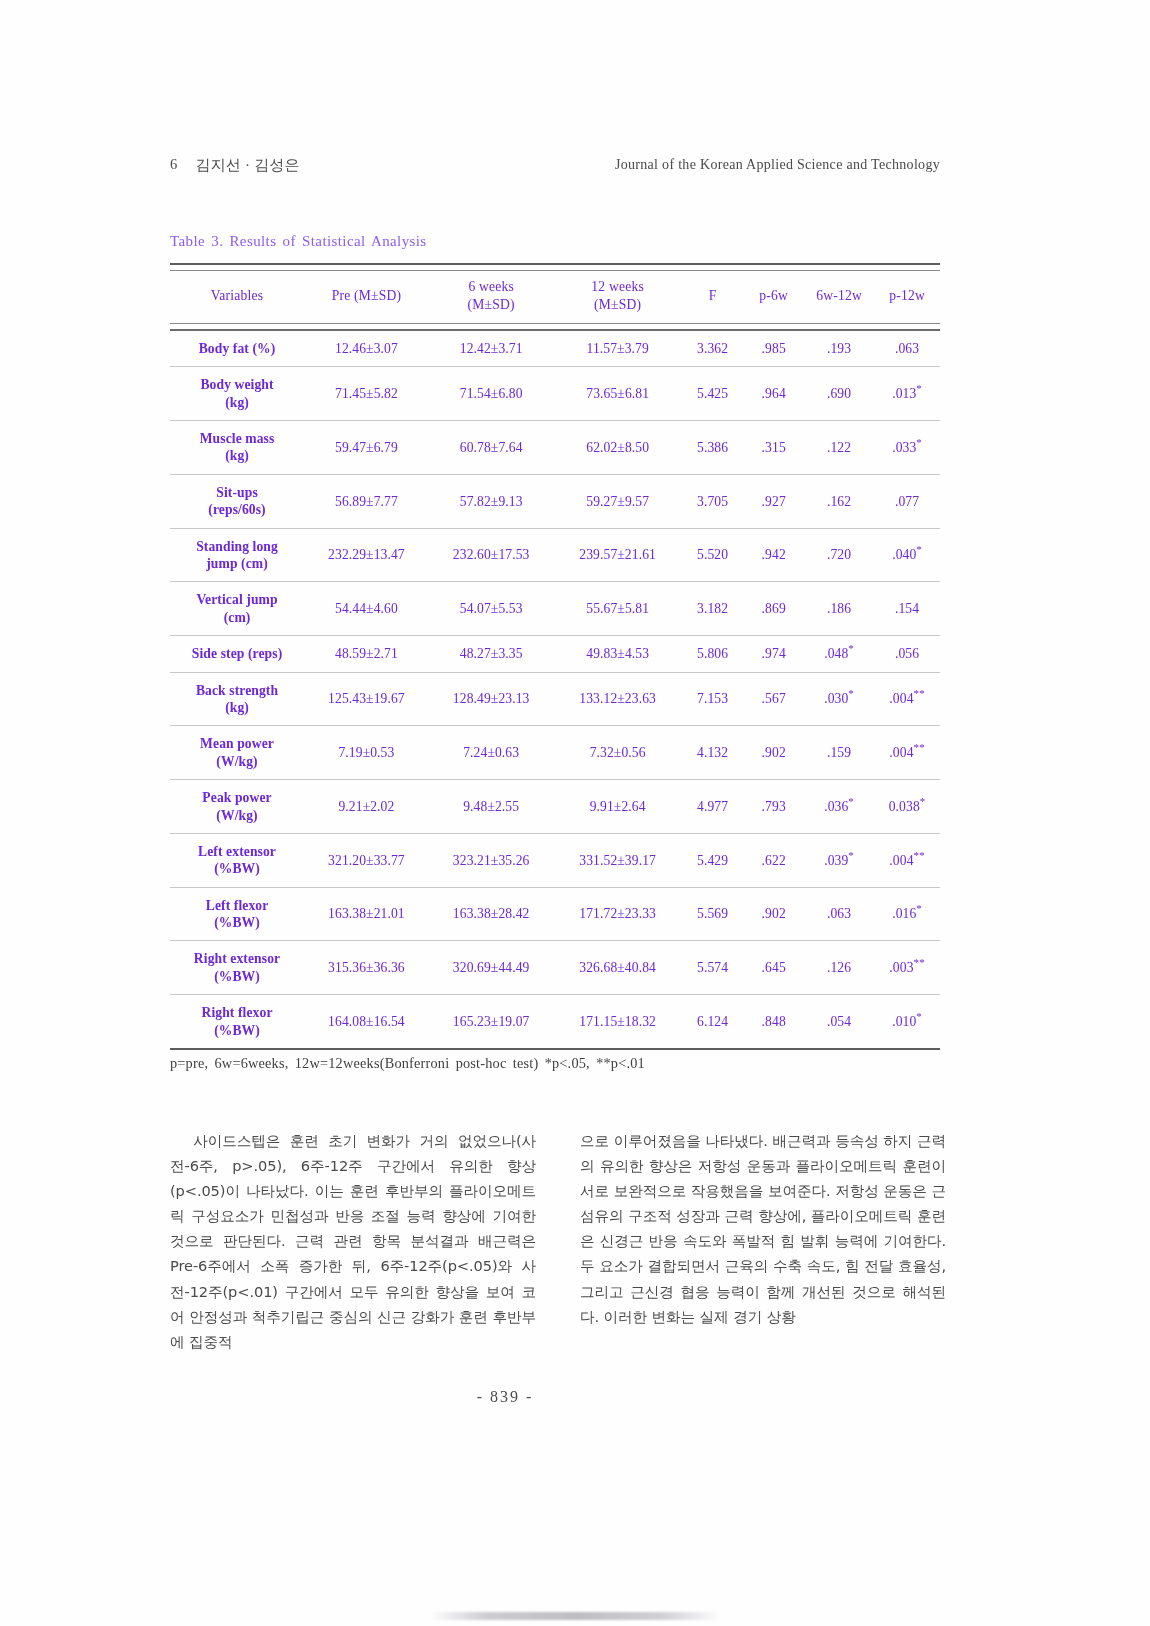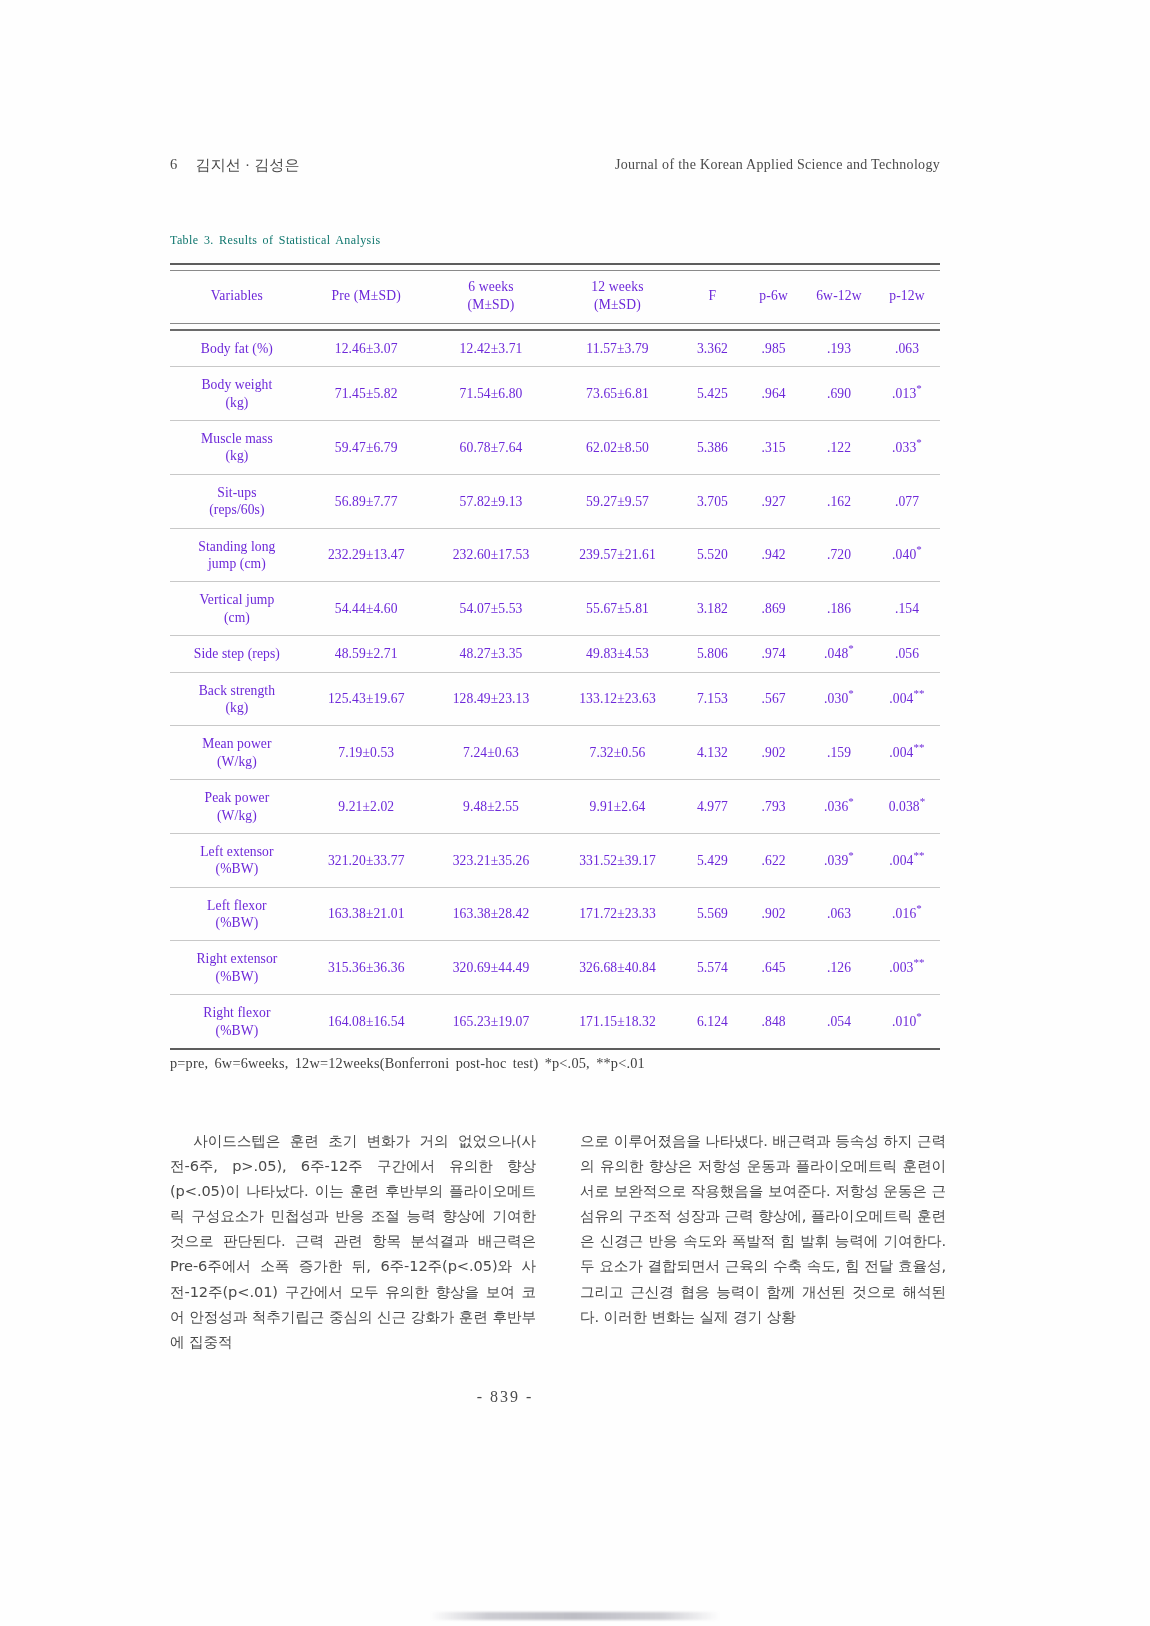--- a/index.html
+++ b/index.html
@@ -40,22 +40,22 @@
   .rh-left { display: flex; gap: 18px; }
   .rh-pageno { font-size: 14.5px; }
   .rh-authors { font-size: 15px; }
   .rh-right { font-size: 14px; letter-spacing: 0.3px; }
 
   
   .table-caption {
     position: absolute;
     left: 170px;
     top: 233px;
-    font-size: 12px;
-    color: #0f766e;
+    font-size: 15px;
+    color: #8b5cf6;
     letter-spacing: 0.4px;
     word-spacing: 2px;
   }
 
   
   .stat-table-wrap {
     position: absolute;
     left: 170px;
     top: 263px;
     width: 770px;
@@ -93,21 +93,21 @@
     padding: 9px 2px 9px 2px;
     text-align: center;
     border-bottom: 1px solid #c8c8c8;
     line-height: 1.28;
     letter-spacing: 0.1px;
     vertical-align: middle;
   }
   table.stat tbody tr:last-child td {
     border-bottom: none;
   }
-  td.var, th.var { width: 142px; }
+  td.var, th.var { width: 142px; font-weight: bold; }
   td.col-pre, th.col-pre { width: 128px; }
   td.col-6w, th.col-6w { width: 128px; }
   td.col-12w, th.col-12w { width: 132px; }
   td.col-f, th.col-f { width: 62px; }
   td.col-p6, th.col-p6 { width: 62px; }
   td.col-612, th.col-612 { width: 72px; }
   td.col-p12, th.col-p12 { width: 66px; }
 
   .varname { display: block; }
   sup.star {

